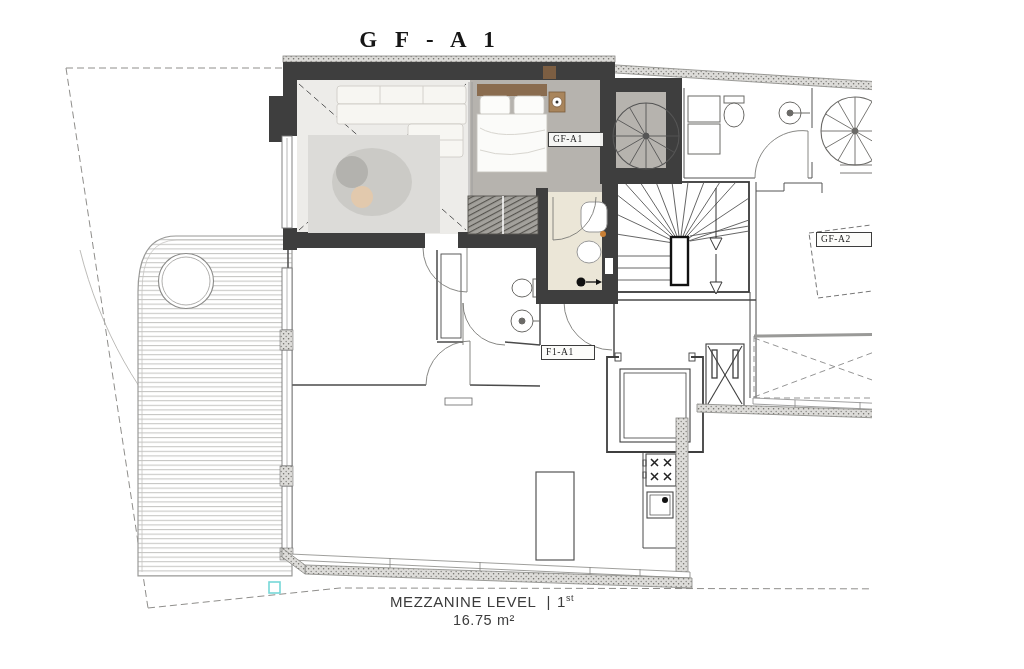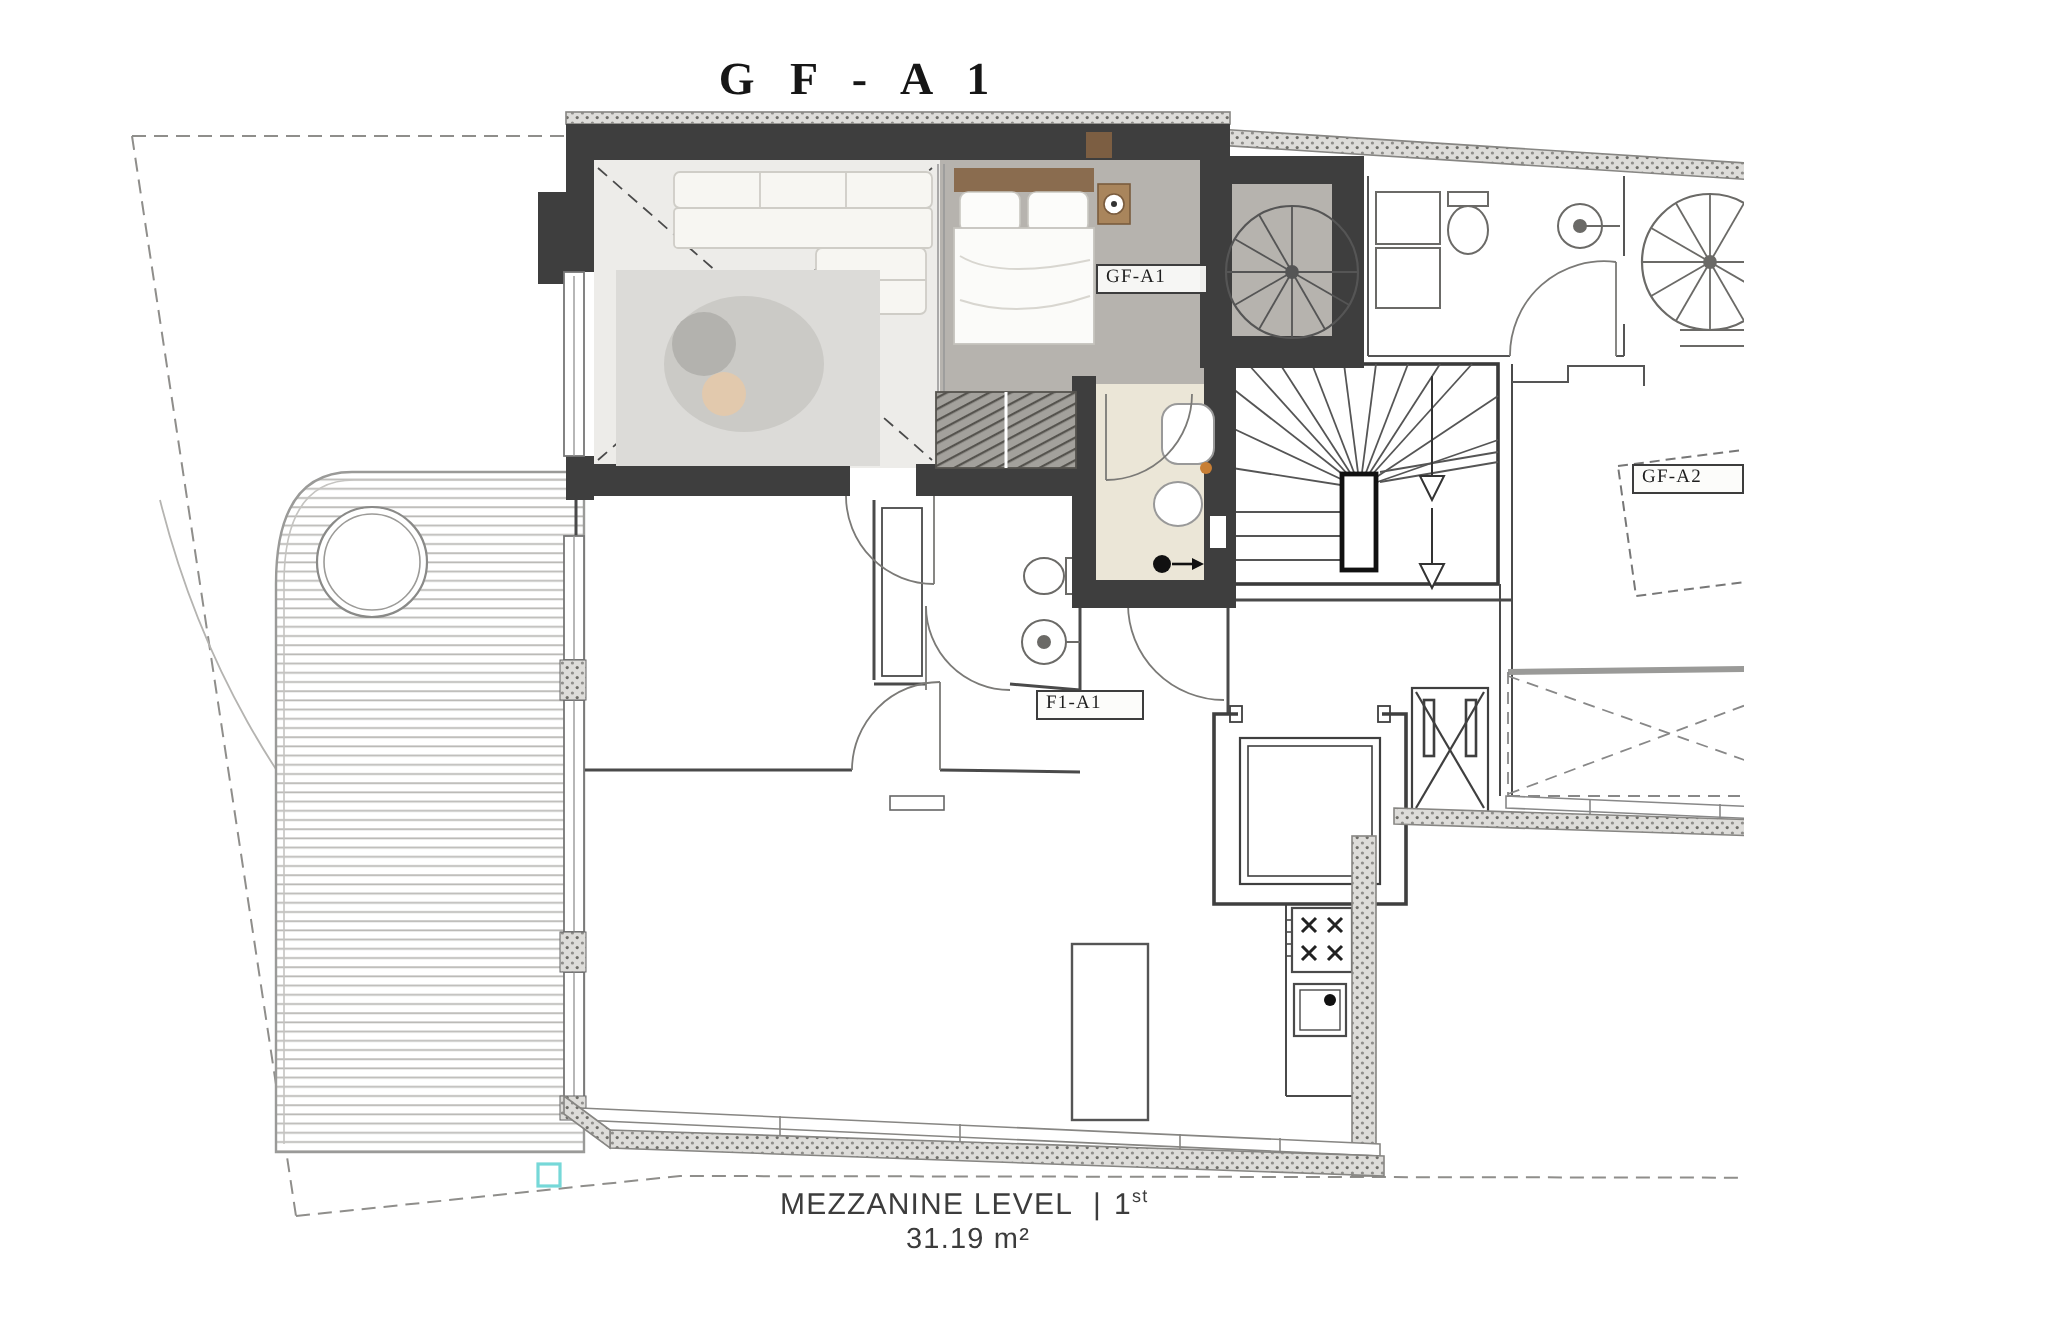--- a/index.html
+++ b/index.html
@@ -7,21 +7,21 @@
          font-family:"Liberation Sans",sans-serif;}
   svg{position:absolute;left:0;top:0;}
   .plan-title{position:absolute;left:330px;top:27px;width:200px;text-align:center;
     font-family:"Liberation Serif",serif;font-weight:bold;font-size:23px;
     letter-spacing:6px;color:#161616;}
   .tag{position:absolute;border:1px solid #3d3d3d;background:rgba(252,252,250,.92);
     font-family:"Liberation Serif",serif;font-size:9.5px;color:#1e1e1e;
     padding:1px 20px 1px 4px;letter-spacing:.6px;line-height:1.15;}
   .tag-gfa1{left:548px;top:132px;}
   .tag-gfa2{left:816px;top:187px;margin-top:45px;}
-  .tag-f1a1{left:518px;top:345px;}
+  .tag-f1a1{left:541px;top:345px;}
   .footer-line1{position:absolute;left:390px;top:593px;font-size:15px;color:#3c3c3c;
     letter-spacing:.6px;}
   .footer-line1 .sep{margin-left:10px;margin-right:6px;}
   .footer-line1 sup{font-size:9px;margin-top:34px;}
   .footer-line2{position:absolute;left:394px;top:612px;width:180px;text-align:center;
     font-size:14.5px;color:#3c3c3c;letter-spacing:.6px;}
 </style>
 </head>
 <body>
 
@@ -349,15 +349,15 @@
 
 <div class="plan-title">G F - A 1</div>
 
 <div class="tag tag-gfa1">GF-A1</div>
 <div class="tag tag-gfa2">GF-A2</div>
 <div class="tag tag-f1a1">F1-A1</div>
 
 <div class="footer-line1">
   <span>MEZZANINE LEVEL</span><span class="sep">|</span><span>1</span><sup>st</sup>
 </div>
-<div class="footer-line2">31.19 m²</div>
+<div class="footer-line2">16.75 m²</div>
 
 </div>
 
 </body></html>

